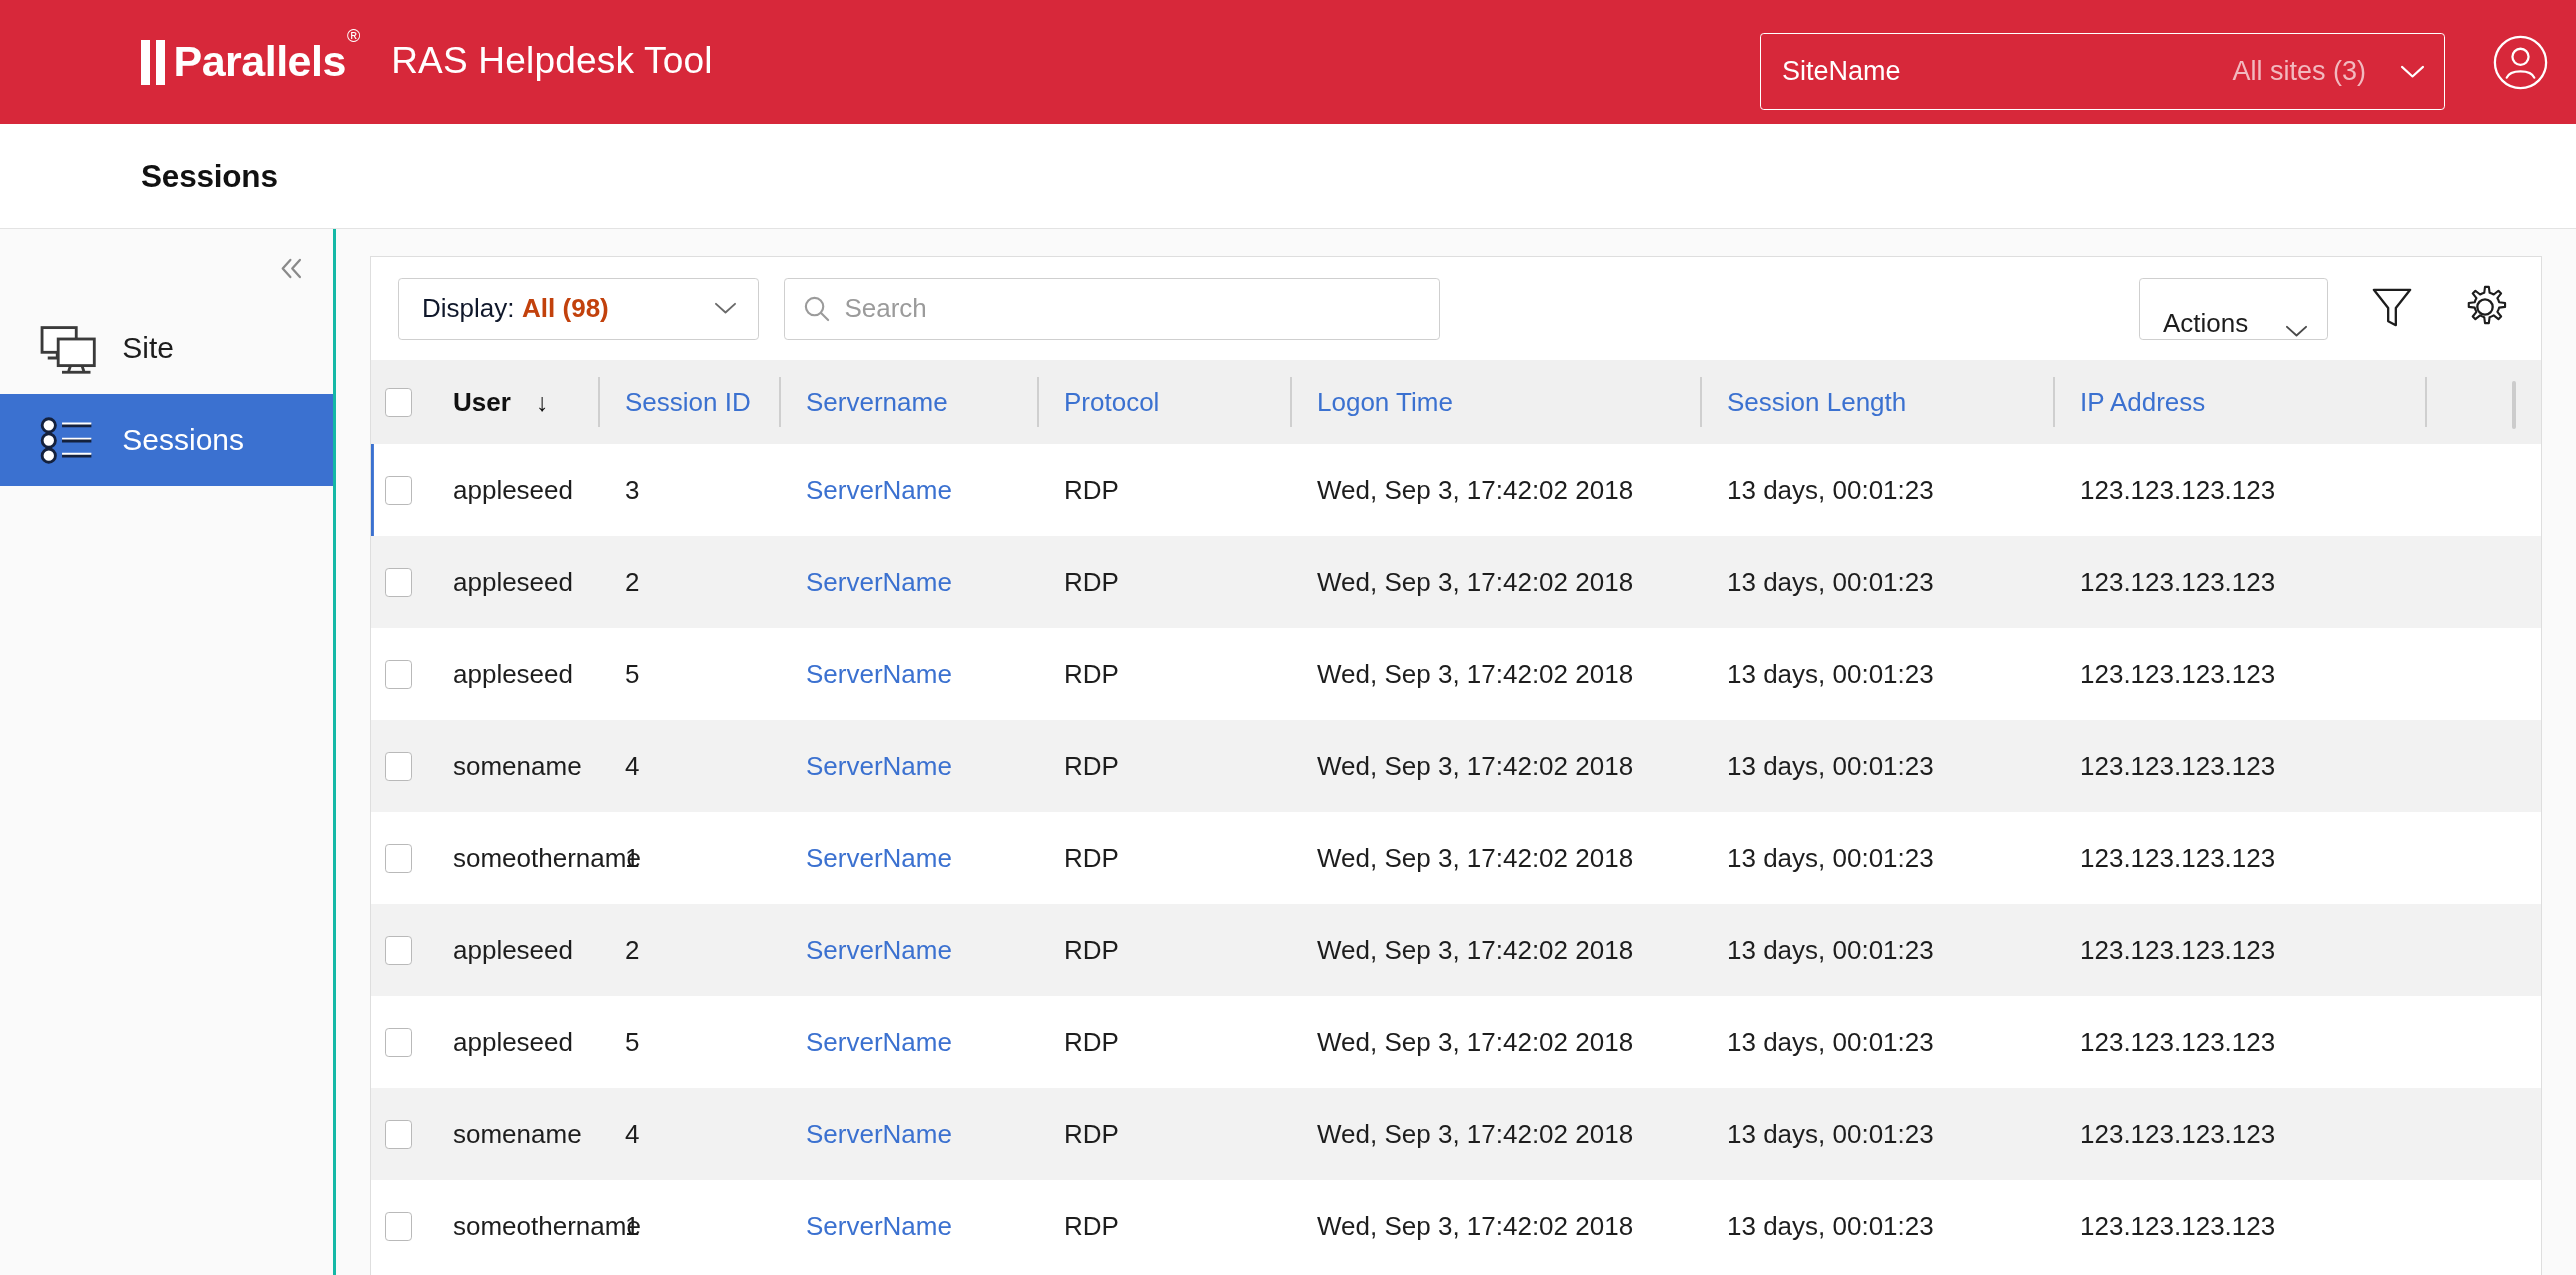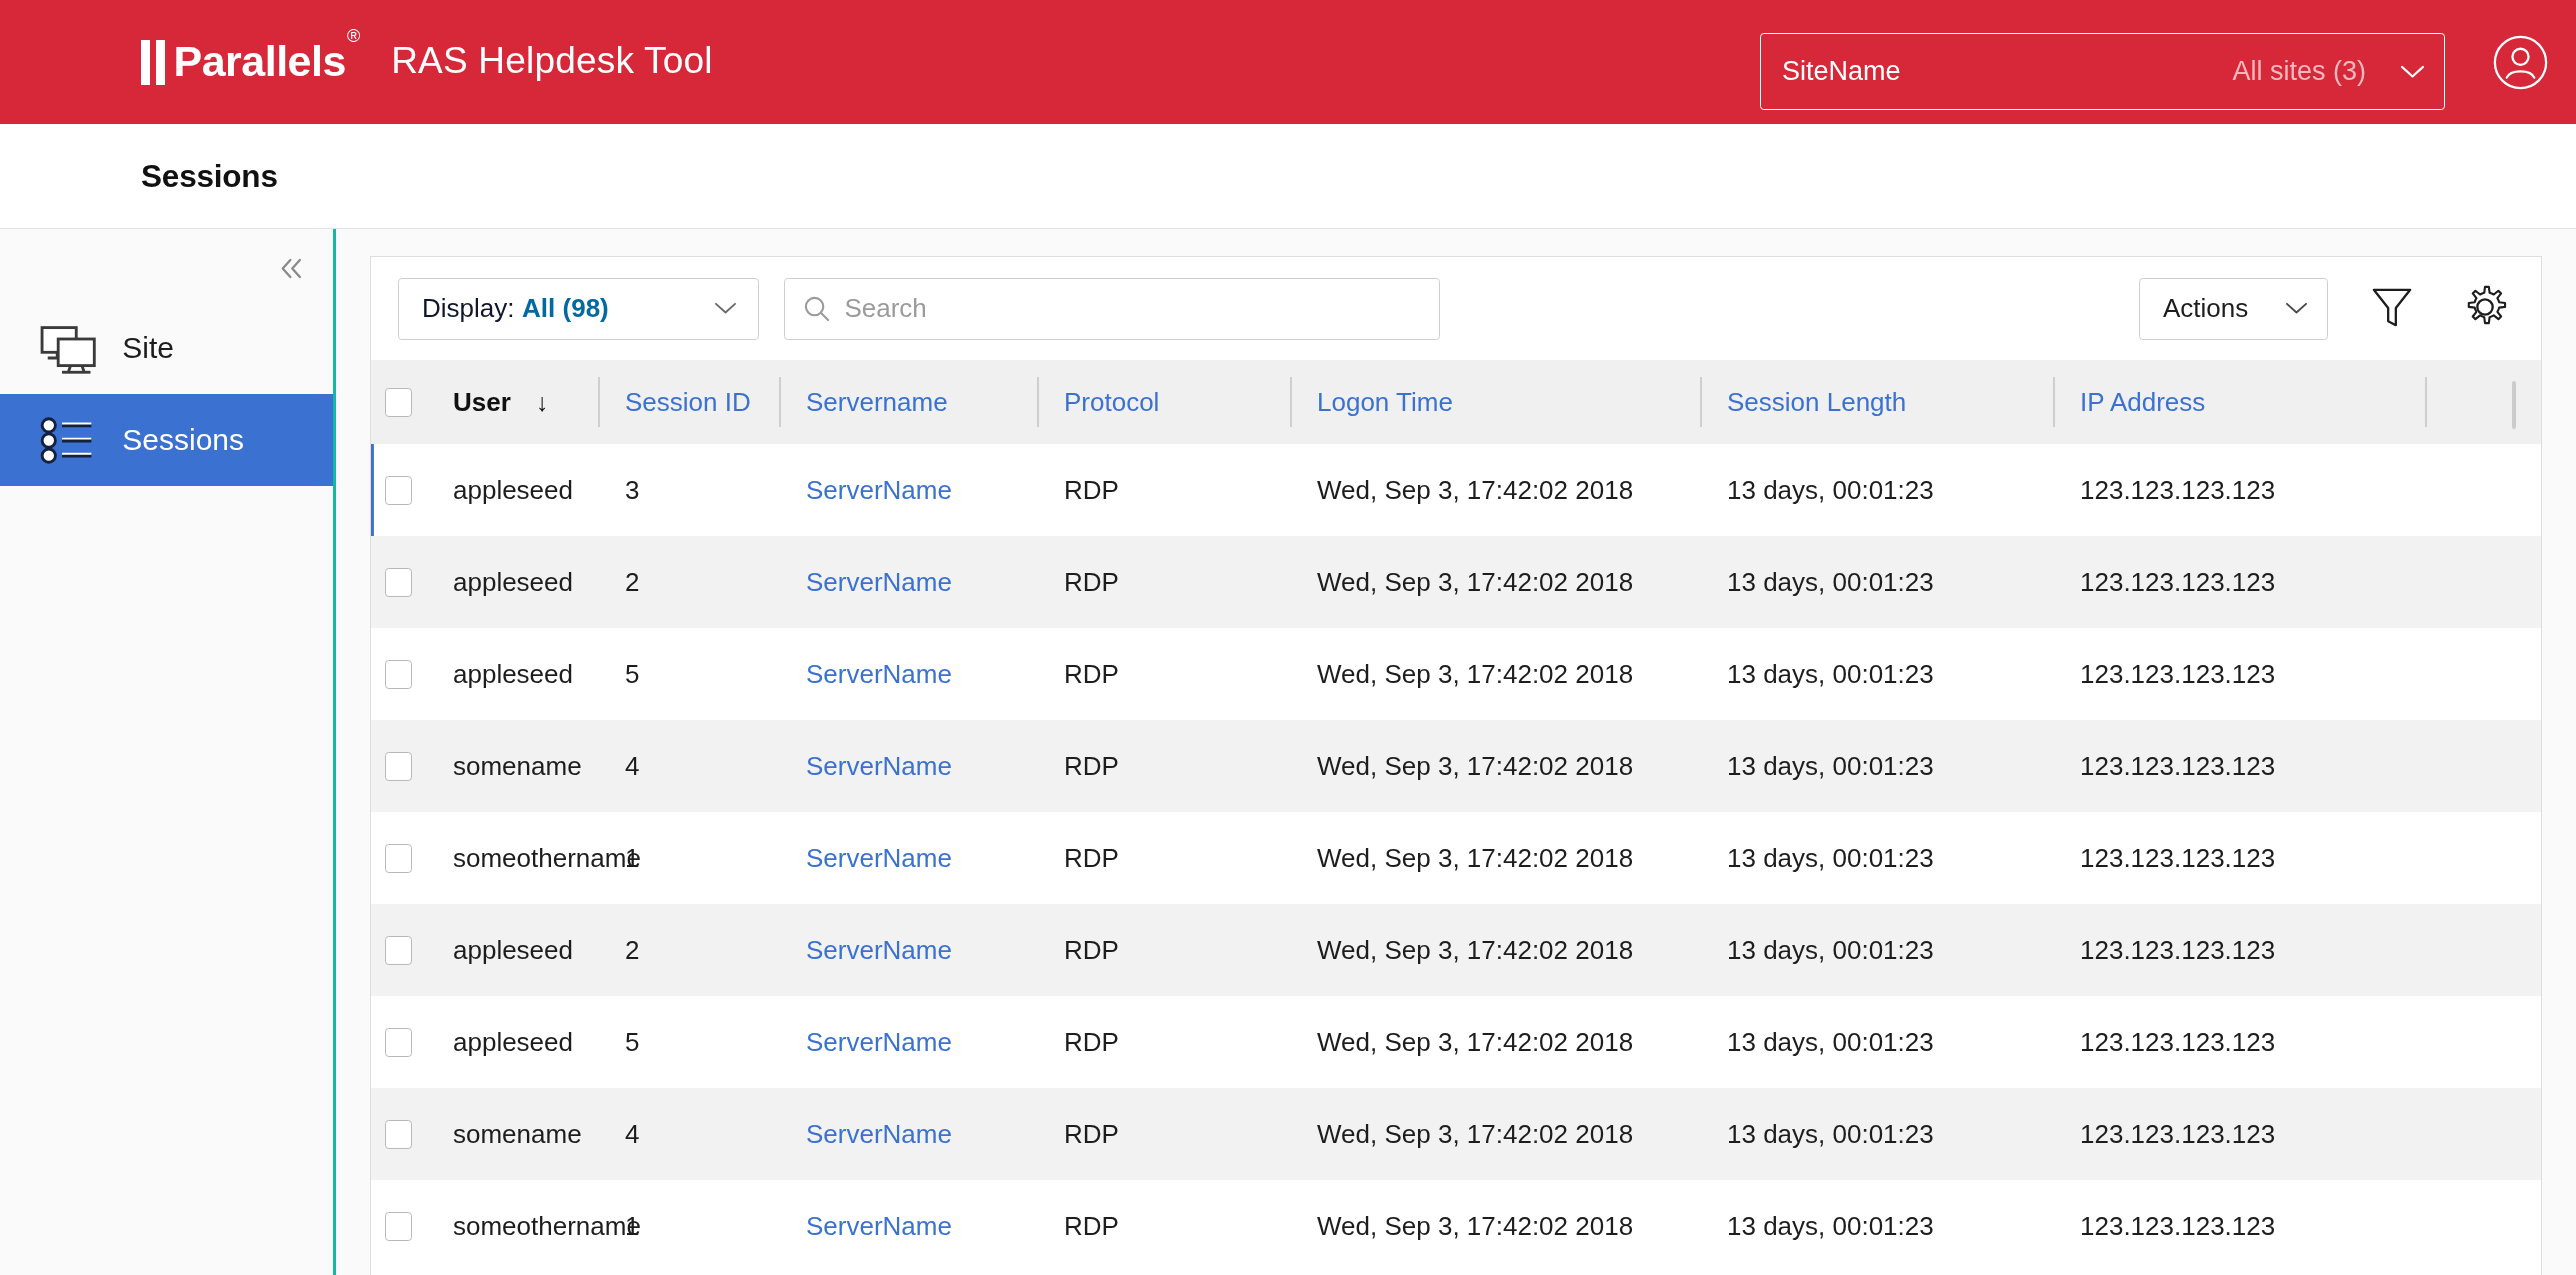--- a/index.html
+++ b/index.html
@@ -199,21 +199,21 @@
     height: 62px;
     border: 1px solid #cfcfcf;
     border-radius: 3.8px;
     display: flex;
     align-items: center;
     padding: 0 21px 0 23px;
     cursor: pointer;
     background: #fff;
   }
   .display-select .ds-lbl { font-size: 26px; color: #0f172a; }
-  .display-select .ds-val { font-size: 26px; color: #0369a1; font-weight: 600; margin-left: 7.6px; }
+  .display-select .ds-val { font-size: 26px; color: #c2410c; font-weight: 600; margin-left: 7.6px; }
   .display-select .chev { margin-left: auto; color: #555; display:flex; }
 
   .search-box {
     width: 656px;
     height: 62px;
     border: 1px solid #cfcfcf;
     border-radius: 3.8px;
     display: flex;
     align-items: center;
     padding: 0 17px;
@@ -233,21 +233,21 @@
 
   .toolbar-right {
     margin-left: auto;
     display: flex;
     align-items: center;
   }
   .actions-btn {
     width: 189px; height: 62px;
     border: 1px solid #cfcfcf;
     border-radius: 3.8px;
-    display: flex; align-items: center;
+    display: flex; align-items: flex-end;
     padding: 0 19px 0 23px;
     cursor: pointer;
     background: #fff;
   }
   .actions-btn .a-lbl { font-size: 26px; color: #1d1d1d; }
   .actions-btn .chev { margin-left: auto; color: #555; display:flex; }
   .icon-btn {
     width: 59px; height: 59px;
     margin-left: 34px;
     display: flex; align-items: center; justify-content: center;

